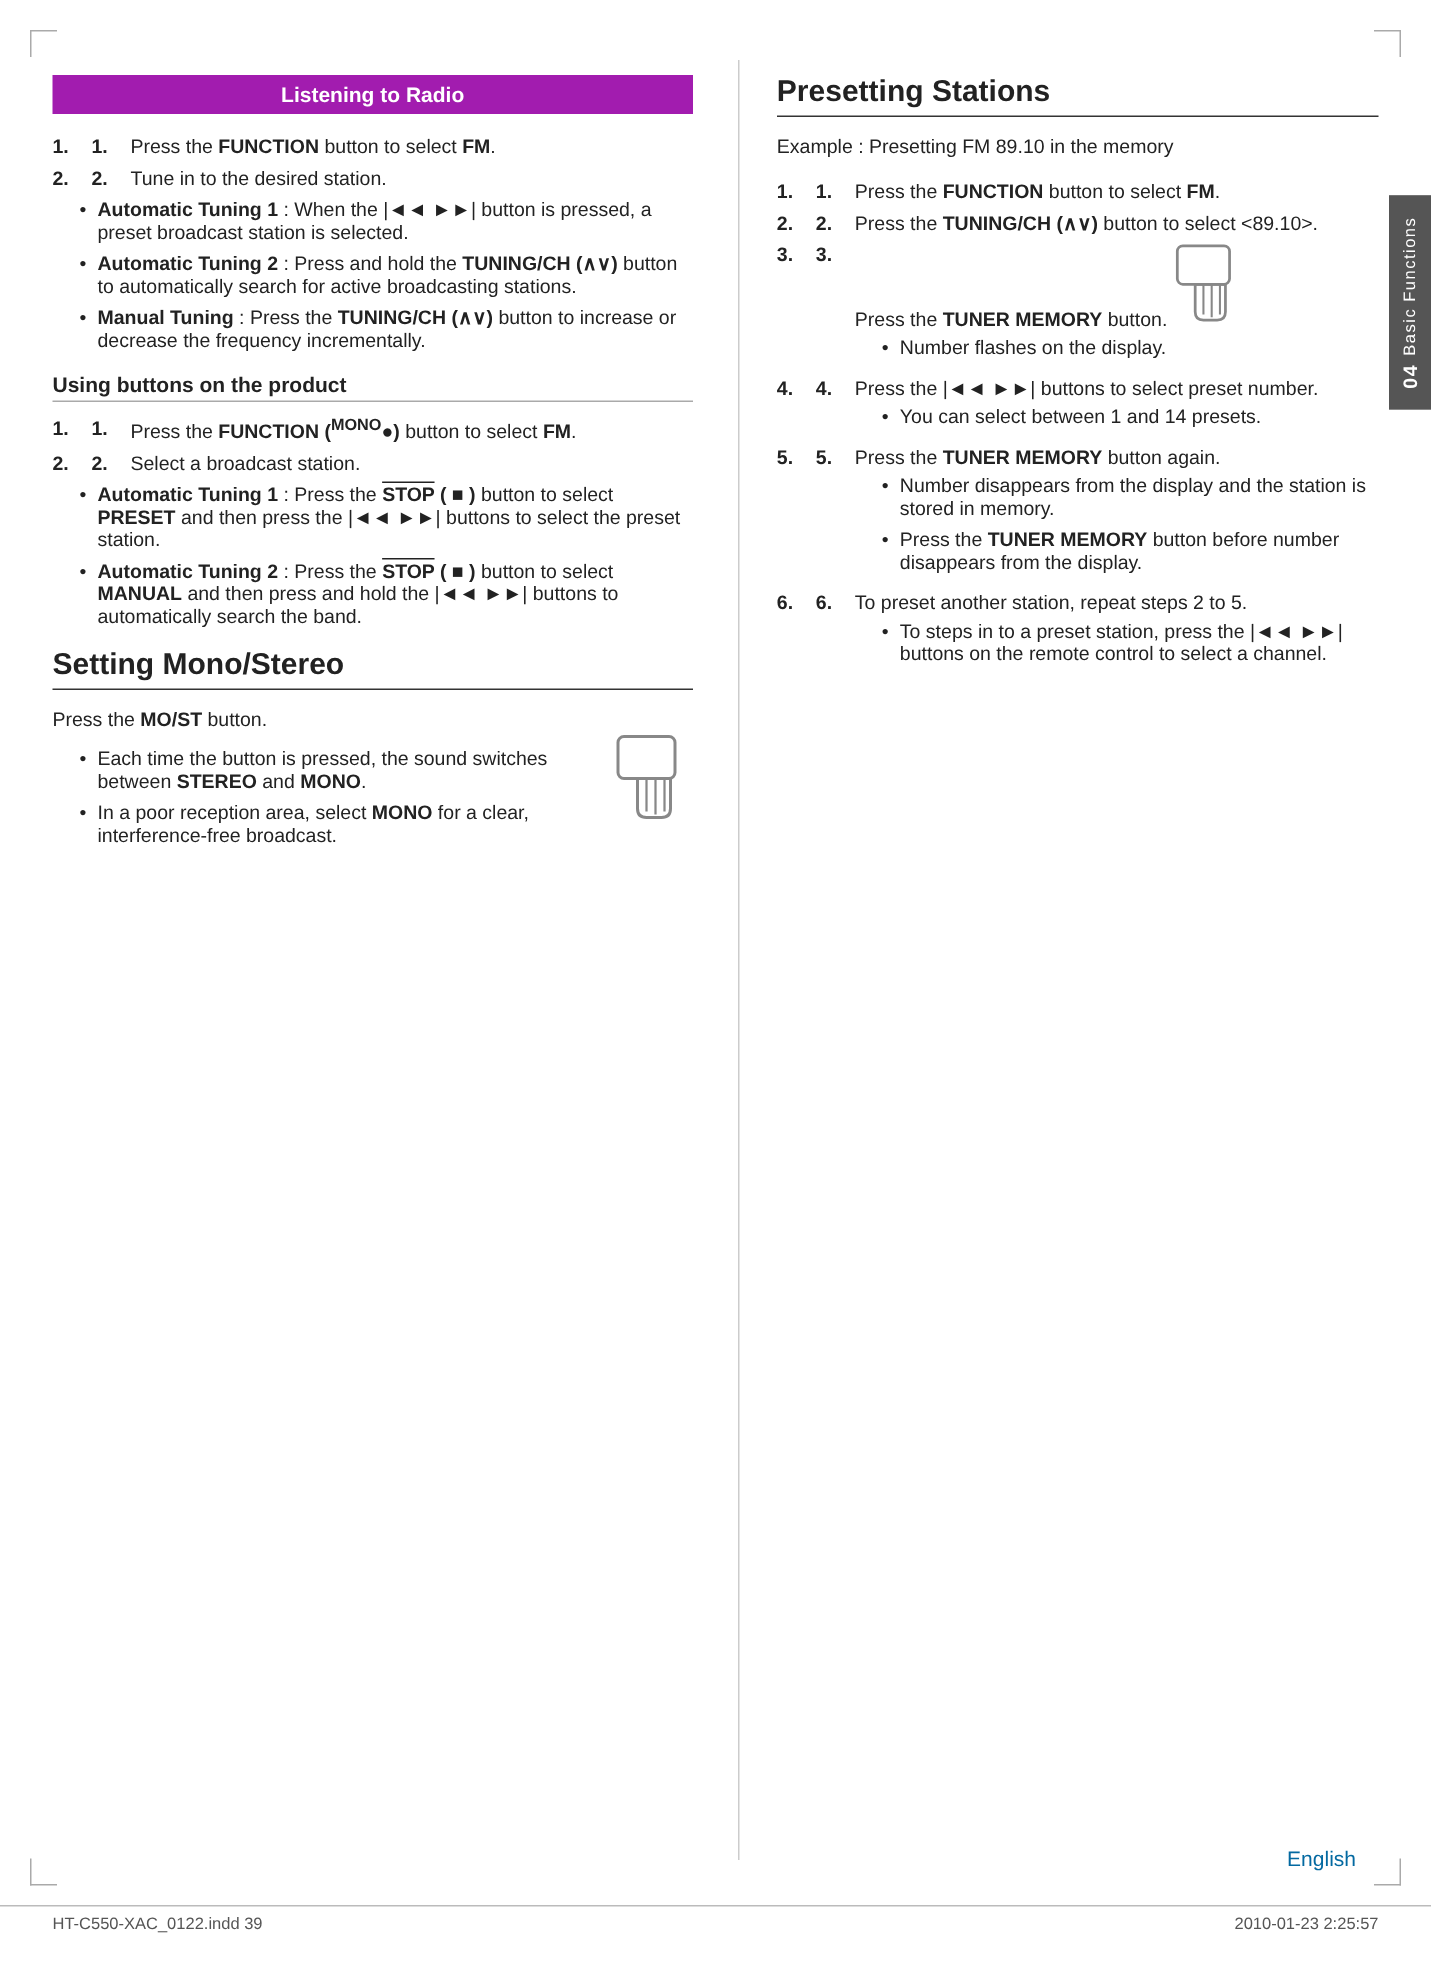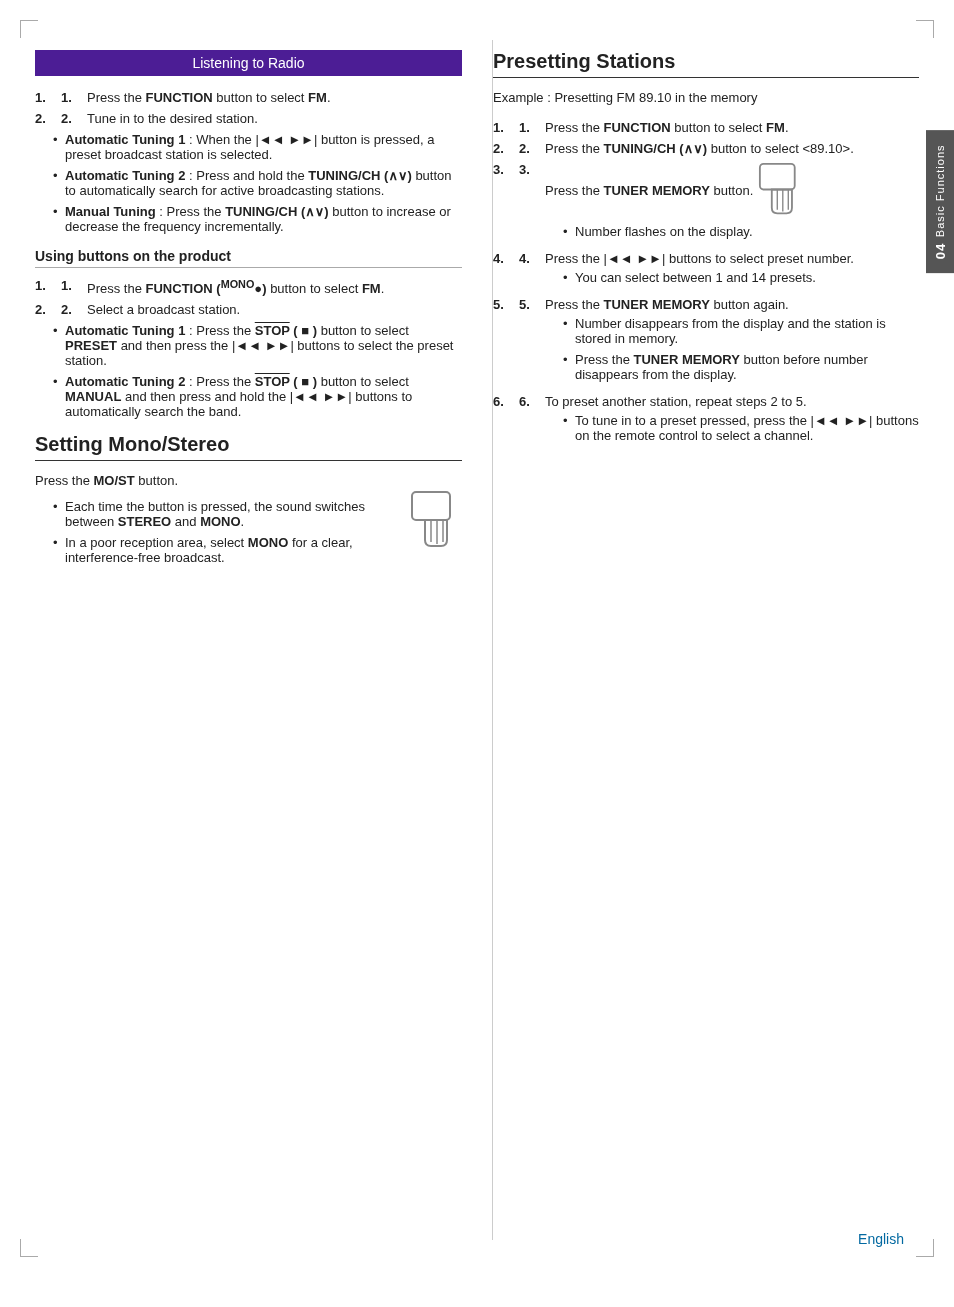--- a/index.html
+++ b/index.html
@@ -67,29 +67,30 @@
     .left-col {
       width: 460px;
       padding-right: 30px;
       padding-top: 10px;
     }
 
     .right-col {
       width: 430px;
       padding-top: 10px;
       border-left: 1px solid #ccc;
+      padding-left: 25px;
     }
 
     
     .section-box-header {
-      background: #4c1d95;
+      background: #a21caf;
       color: #fff;
       text-align: center;
       font-size: 14px;
-      font-weight: normal;
+      font-weight: bold;
       padding: 5px 10px;
       margin-bottom: 14px;
     }
 
     .section-title {
       font-size: 20px;
       font-weight: bold;
       border-bottom: 1px solid #333;
       padding-bottom: 4px;
       margin-bottom: 10px;
@@ -283,21 +284,21 @@
         </li>
 
         <li>
           <span style="font-weight:bold;min-width:22px;margin-right:4px;">2.</span>
           <span>Press the <strong>TUNING/CH (∧∨)</strong> button to select &lt;89.10&gt;.</span>
         </li>
 
         <li>
           <span style="font-weight:bold;min-width:22px;margin-right:4px;">3.</span>
           <div>
-            <div style="display:flex;align-items:center;">
+            <div style="display:flex;align-items:flex-end;">
               <span>Press the <strong>TUNER MEMORY</strong> button.</span>
 
               <div style="margin-left:auto;">
                 <svg width="55" height="55" viewBox="0 0 55 60">
                   <rect x="5" y="2" width="38" height="28" rx="4" ry="4" fill="none" stroke="#888" stroke-width="2"></rect>
                   <path d="M18 30 L18 50 Q18 56 24 56 L34 56 Q40 56 40 50 L40 30 Z" fill="none" stroke="#888" stroke-width="2"></path>
                   <line x1="24" y1="30" x2="24" y2="52" stroke="#888" stroke-width="1.5"></line>
                   <line x1="30" y1="30" x2="30" y2="54" stroke="#888" stroke-width="1.5"></line>
                   <line x1="36" y1="30" x2="36" y2="52" stroke="#888" stroke-width="1.5"></line>
                 </svg>
@@ -328,26 +329,30 @@
               <li>Press the <strong>TUNER MEMORY</strong> button before number disappears from the display.</li>
             </ul>
           </div>
         </li>
 
         <li>
           <span style="font-weight:bold;min-width:22px;margin-right:4px;">6.</span>
           <div>
             <span>To preset another station, repeat steps 2 to 5.</span>
             <ul class="sub-list" style="margin-top:4px;">
-              <li>To tune in to a preset pressed, press the |◄◄ ►►| buttons on the remote control to select a channel.</li>
+              <li>To steps in to a preset station, press the |◄◄ ►►| buttons on the remote control to select a channel.</li>
             </ul>
           </div>
         </li>
 
       </ol>
 
     </div>
   </div>
 
   <div class="english-label">English</div>
 
+  <div class="footer">
+    <span>HT-C550-XAC_0122.indd   39</span>
+    <span>2010-01-23   2:25:57</span>
+  </div>
 
 </div>
 
 </body></html>

